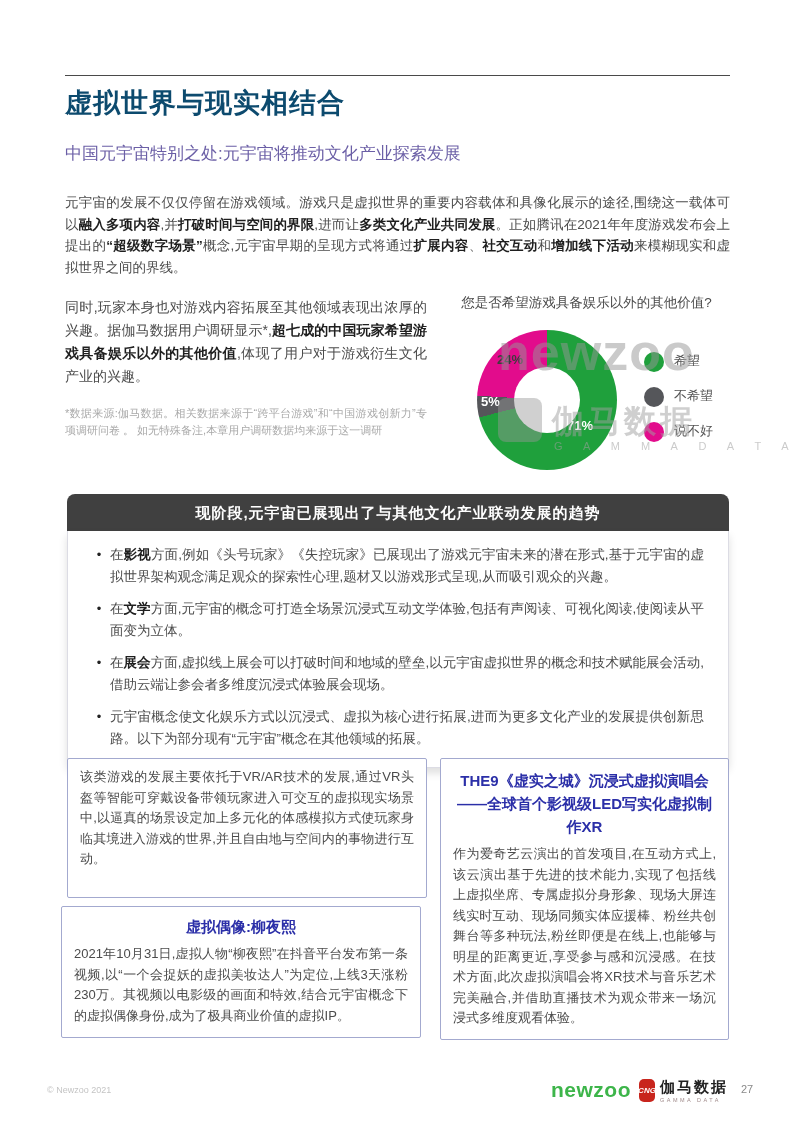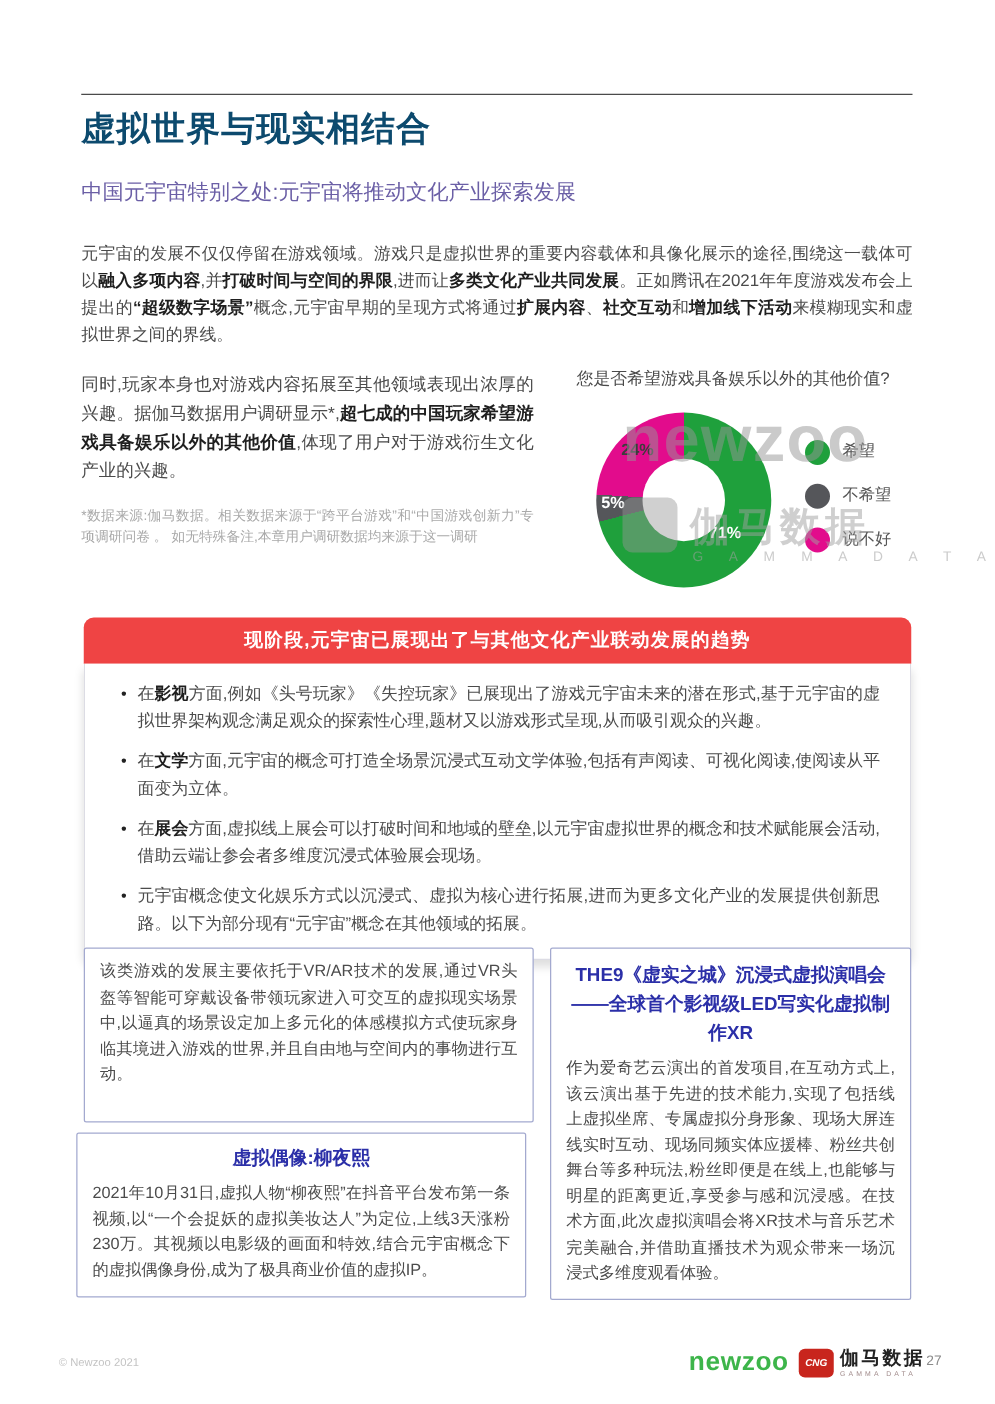--- a/index.html
+++ b/index.html
@@ -25,39 +25,39 @@
   .slice-label.l2{left:20px;top:22px;color:#3c3c3c;}
   .legend{position:absolute;left:204px;top:58px;}
   .legend-row{display:flex;align-items:flex-start;height:22px;margin-bottom:13px;}
   .legend-dot{width:20px;height:20px;border-radius:50%;margin-right:10px;flex:0 0 auto;}
   .legend-label{font-size:13px;color:#555555;white-space:nowrap;}
   .watermark{position:absolute;left:0;top:0;width:100%;height:100%;pointer-events:none;}
   .wm-newzoo{position:absolute;left:58px;top:28px;font-size:52px;font-weight:bold;color:rgba(150,150,150,0.5);letter-spacing:1px;}
   .wm-sq{position:absolute;left:58px;top:104px;width:44px;height:44px;border-radius:8px;background:rgba(150,150,150,0.45);}
   .wm-gamma{position:absolute;left:112px;top:106px;font-size:32px;font-weight:bold;color:rgba(160,160,160,0.5);letter-spacing:4px;white-space:nowrap;}
   .wm-gamma-sub{position:absolute;left:114px;top:146px;font-size:11px;color:rgba(160,160,160,0.55);letter-spacing:9px;white-space:nowrap;}
-  .banner{position:absolute;left:67px;top:494px;width:662px;height:37px;box-sizing:border-box;background:#ef4444;border-radius:8px 8px 0 0;
+  .banner{position:absolute;left:67px;top:494px;width:662px;height:37px;box-sizing:border-box;background:#404040;border-radius:8px 8px 0 0;
     color:#ffffff;font-size:15px;font-weight:bold;text-align:center;line-height:37px;letter-spacing:1px;}
   .bullets-box{position:absolute;left:67px;top:531px;width:662px;box-sizing:border-box;background:#ffffff;
     border:1px solid #dcdce4;border-top:none;border-radius:0 0 8px 8px;box-shadow:0 5px 8px rgba(0,0,0,0.13);
     padding:13px 24px 16px 20px;}
   .bullet{display:flex;margin-bottom:11px;}
   .bullet:last-child{margin-bottom:2px;}
   .bullet-dot{flex:0 0 22px;text-align:center;font-size:13px;line-height:21px;color:#222222;}
   .bullet-text{flex:1;font-size:13.5px;line-height:21.5px;text-align:justify;color:#4b4b4b;}
   .case-box{position:absolute;box-sizing:border-box;background:#ffffff;border:1px solid #a3a9cf;border-radius:2px;padding:8px 12px;}
   .case-1{left:67px;top:758px;width:360px;height:140px;}
   .case-2{left:61px;top:906px;width:360px;height:132px;}
   .case-3{left:440px;top:758px;width:289px;height:282px;padding-top:10px;}
   .case-title{margin:0 0 6px 0;font-size:15px;line-height:23px;font-weight:bold;color:#2B2FA8;text-align:center;}
   .case-body{margin:0;font-size:13px;line-height:20.5px;text-align:justify;color:#4b4b4b;}
   .footer-copyright{position:absolute;left:47px;top:1085px;font-size:9px;color:#c4c4c4;}
   .newzoo-logo{position:absolute;left:551px;top:1078px;font-size:21px;font-weight:bold;color:#3DB54A;letter-spacing:0.5px;}
   .cng-logo{position:absolute;left:639px;top:1079px;display:flex;align-items:flex-start;}
-  .cng-badge{width:28px;height:23px;border-radius:5px;background:#C8251D;color:#ffffff;font-size:8px;font-weight:bold;
+  .cng-badge{width:16px;height:23px;border-radius:5px;background:#C8251D;color:#ffffff;font-size:8px;font-weight:bold;
     display:flex;align-items:center;justify-content:center;margin-right:5px;font-style:italic;}
   .gamma-name{font-size:15px;font-weight:bold;color:#222222;line-height:16px;font-family:"Liberation Serif","DejaVu Serif",serif;letter-spacing:2px;}
   .gamma-sub{font-size:5.5px;color:#a08a8a;letter-spacing:2.5px;margin-top:2px;}
   .page-number{position:absolute;left:741px;top:1083px;font-size:11px;color:#8a8a8a;}
 </style>
 </head>
 <body>
 
 <div class="page">
 

